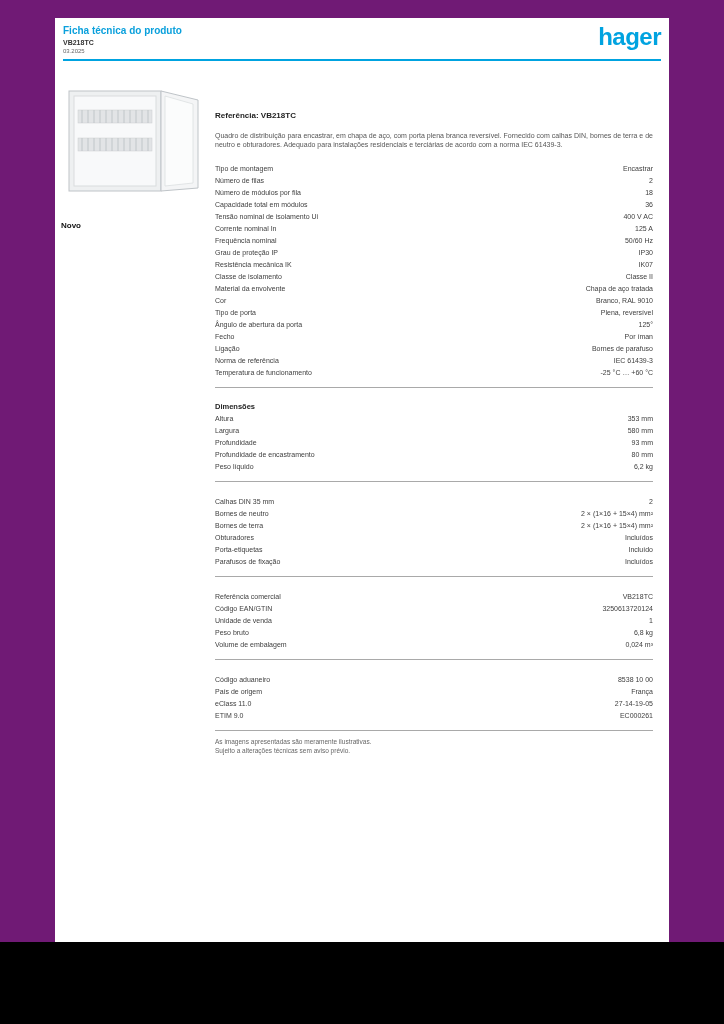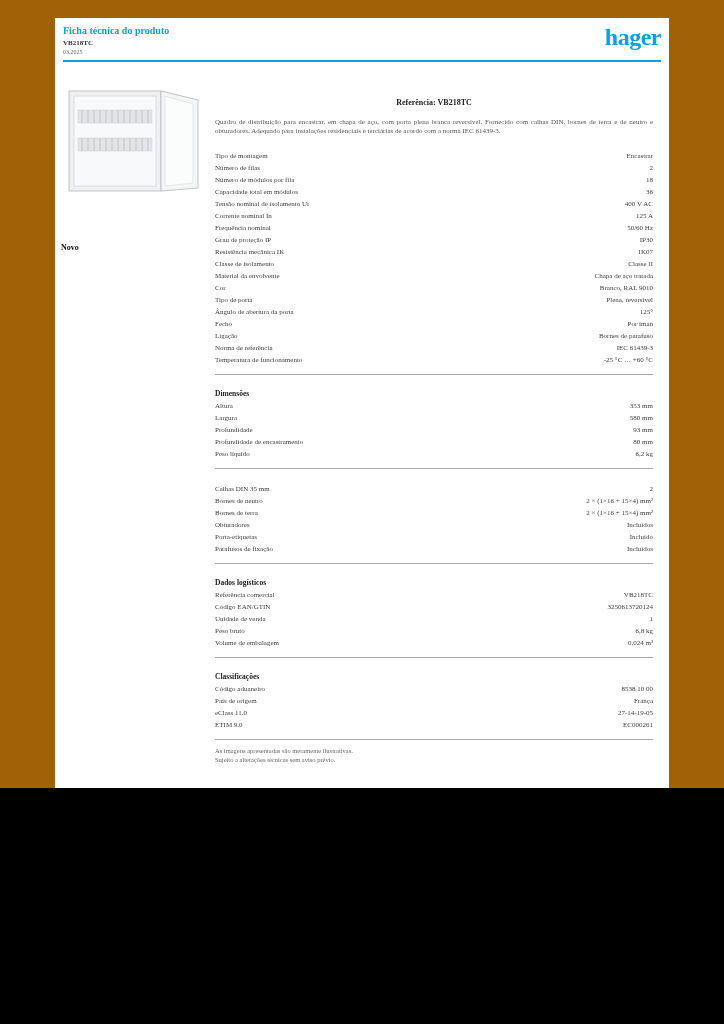--- a/index.html
+++ b/index.html
@@ -1,37 +1,37 @@
 <!DOCTYPE html>
 <html><head>
 <meta charset="utf-8">
 <style>
   html,body{margin:0;padding:0;background:#000;}
-  .canvas{position:relative;width:724px;height:788px;background:#a16207;overflow:hidden;
-          font-family:Liberation Serif, serif;}
+  .canvas{position:relative;width:724px;height:942px;background:#701a75;overflow:hidden;
+          font-family:Liberation Sans, sans-serif;}
   .page{position:absolute;left:55px;top:18px;width:614px;height:970px;background:#ffffff;}
 
   
   .hdr{position:absolute;left:8px;top:7px;right:8px;}
   .doc-title{font-size:10px;font-weight:bold;color:#0aa0dc;line-height:12px;}
   .doc-ref{font-size:7px;font-weight:bold;color:#333;margin-top:2px;}
   .doc-date{font-size:6px;color:#666;margin-top:2px;}
   .rule{height:2px;background:#00a3e0;margin-top:5px;}
   .logo{position:absolute;right:0;top:0;font-size:24px;font-weight:bold;color:#00a3e0;
         letter-spacing:-0.5px;line-height:1;text-align:right;}
 
   
   .aside{position:absolute;left:2px;top:70px;width:152px;}
   .photo{width:147px;height:110px;}
-  .new-badge{margin-top:45px;margin-left:4px;font-size:8px;font-weight:bold;color:#111;}
+  .new-badge{margin-top:23px;margin-left:4px;font-size:8px;font-weight:bold;color:#111;}
 
   
   .main{position:absolute;left:160px;top:80px;width:438px;}
   .prod-title{font-size:11.5px;font-weight:bold;color:#00a3e0;line-height:14px;}
-  .prod-sub{font-size:8px;font-weight:bold;color:#222;text-align:center;}
+  .prod-sub{margin-top:13px;font-size:8px;font-weight:bold;color:#222;}
   .prod-desc{margin-top:11px;font-size:7px;line-height:9px;color:#555;text-align:justify;}
   .section{margin-top:14px;}
   .sec-h{font-size:7.5px;font-weight:bold;color:#222;margin:3px 0 2px;}
   .row{display:flex;justify-content:space-between;font-size:7px;line-height:12px;color:#3d3d3d;}
   .lab{white-space:nowrap;padding-right:10px;}
   .val{text-align:right;}
   .divider{border-top:1px solid #a9a9a9;margin:8px 0 5px;}
   .notes{margin-top:6px;}
   .note{font-size:6.5px;line-height:9px;color:#666;}
 
@@ -196,21 +196,20 @@
               <span class="lab">Porta-etiquetas</span>
               <span class="val">Incluído</span>
             </div>
             <div class="row">
               <span class="lab">Parafusos de fixação</span>
               <span class="val">Incluídos</span>
             </div>
           </div>
           <div class="divider"></div>
           <div class="section">
-            <div class="sec-h">Dados logísticos</div>
             <div class="row">
               <span class="lab">Referência comercial</span>
               <span class="val">VB218TC</span>
             </div>
             <div class="row">
               <span class="lab">Código EAN/GTIN</span>
               <span class="val">3250613720124</span>
             </div>
             <div class="row">
               <span class="lab">Unidade de venda</span>
@@ -220,21 +219,20 @@
               <span class="lab">Peso bruto</span>
               <span class="val">6,8 kg</span>
             </div>
             <div class="row">
               <span class="lab">Volume de embalagem</span>
               <span class="val">0,024 m³</span>
             </div>
           </div>
           <div class="divider"></div>
           <div class="section">
-            <div class="sec-h">Classificações</div>
             <div class="row">
               <span class="lab">Código aduaneiro</span>
               <span class="val">8538 10 00</span>
             </div>
             <div class="row">
               <span class="lab">País de origem</span>
               <span class="val">França</span>
             </div>
             <div class="row">
               <span class="lab">eClass 11.0</span>

